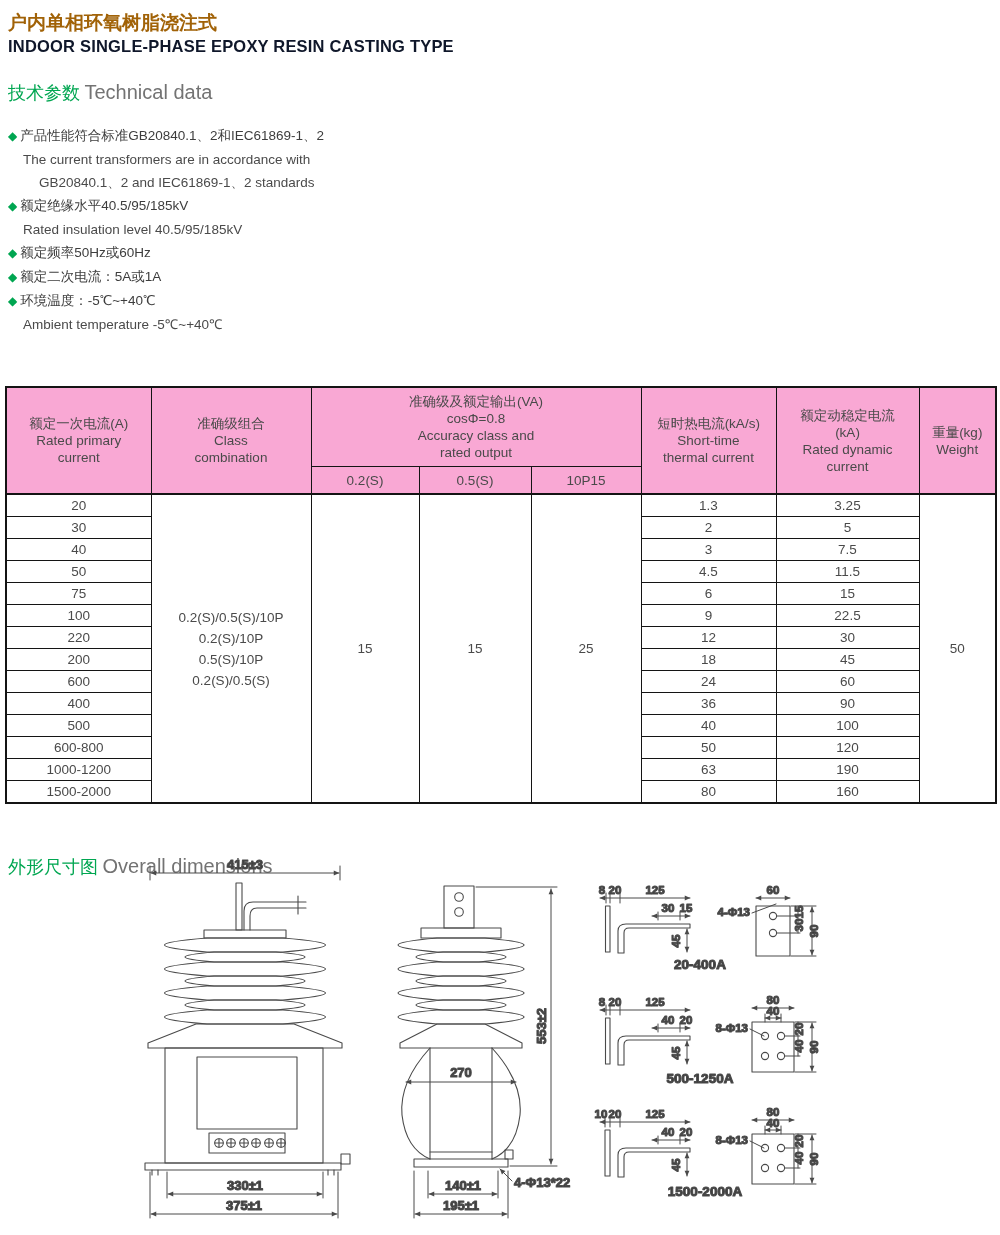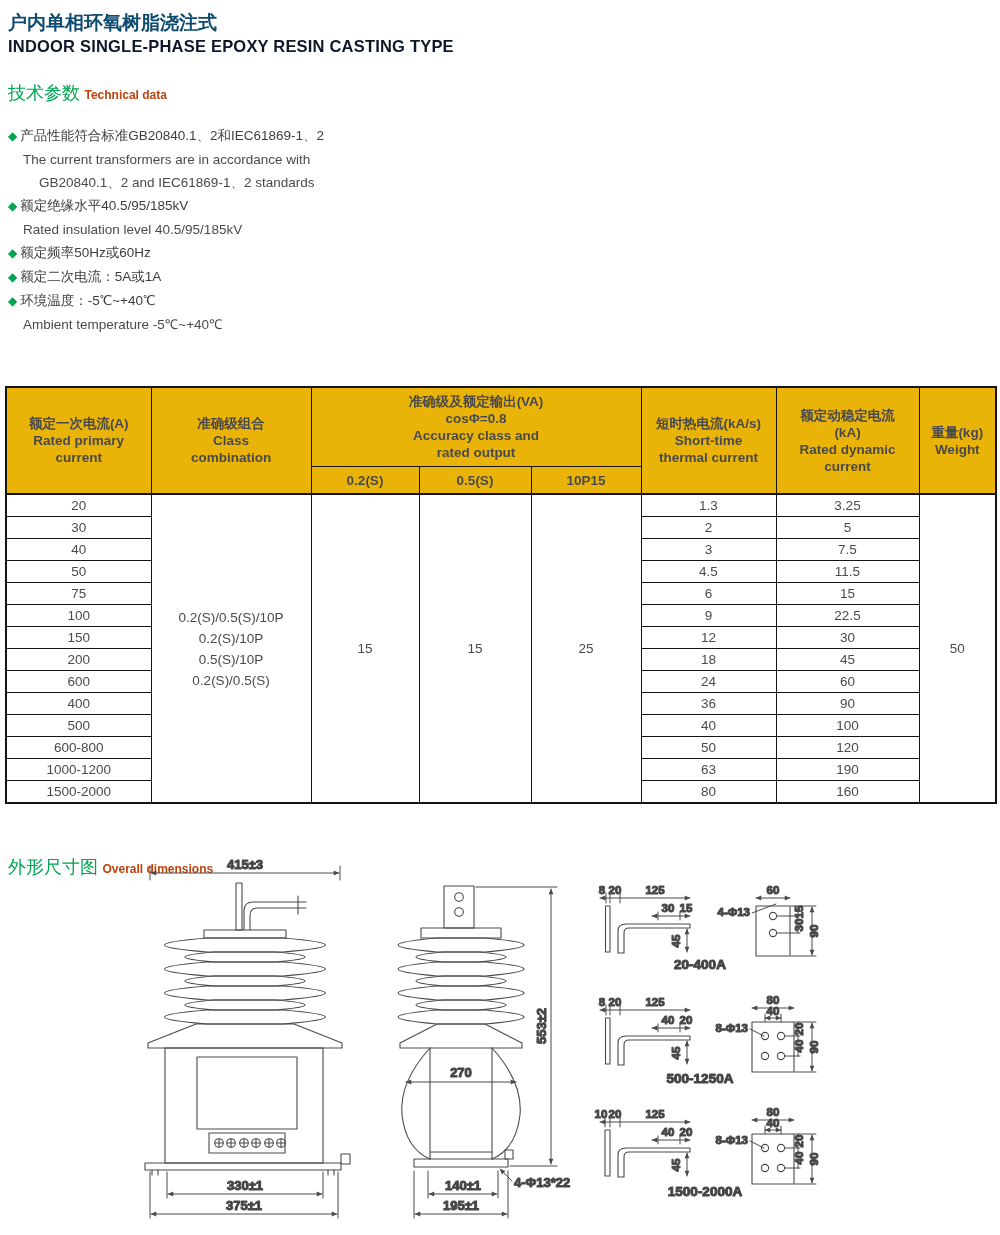--- a/index.html
+++ b/index.html
@@ -1,38 +1,38 @@
 <!DOCTYPE html>
 <html><head>
 <meta charset="utf-8">
 <style>
   html,body{margin:0;padding:0;background:#fff}
   .page{position:relative;width:1000px;height:1235px;background:#fff;font-family:"Liberation Sans",sans-serif;overflow:hidden}
 
   .titles{position:absolute;left:8px;top:10px}
-  .t-cn{font-size:19px;font-weight:700;color:#0c4a6e;line-height:25px}
+  .t-cn{font-size:19px;font-weight:700;color:#a16207;line-height:25px}
   .t-en{font-size:16.5px;font-weight:700;color:#0f172a;line-height:22px;letter-spacing:.2px}
 
   .sec{position:absolute;left:8px;white-space:nowrap}
   .sec .cn{font-size:18px;font-weight:400;color:#00a651}
-  .sec .en{font-size:12px;font-weight:700;color:#c2410c}
+  .sec .en{font-size:20px;font-weight:400;color:#737373}
   #tech-title{top:81px}
   #dim-title{top:855px}
 
   .bullets{position:absolute;left:8px;top:124px;font-size:13.5px;color:#4a4a4a;line-height:23px}
   .b{white-space:nowrap}
   .b .dia{color:#00a651;font-size:12px;margin-right:3px}
   .b.cnl{color:#3d3d3d}
   .sub{padding-left:15px}
   .sub2{padding-left:31px}
 
   table.specs{position:absolute;left:5px;top:386px;width:990px;border-collapse:collapse;table-layout:fixed;
     border:2.5px solid #141414;color:#4a4a4a;font-size:13.5px;text-align:center}
   .specs th,.specs td{border:1px solid #141414;padding:0;overflow:hidden}
-  .specs thead th{background:#eab308;font-weight:700;line-height:17px;vertical-align:middle}
+  .specs thead th{background:#f9a8d4;font-weight:400;line-height:17px;vertical-align:middle}
   .specs thead tr.main-h th{height:78px}
   .specs thead tr.sub-h th{height:26px}
   .specs tbody tr:first-child td{border-top:2.5px solid #141414}
   .specs tbody td{height:21px;line-height:21px;vertical-align:middle}
   .pre{white-space:pre-line}
   .cc{line-height:21px}
 
   .drw{position:absolute;left:0;top:856px}
   .ln{fill:none;stroke:#4a4a4a;stroke-width:1.1;stroke-linejoin:round;stroke-linecap:round}
   .dl{fill:none;stroke:#4a4a4a;stroke-width:1}
@@ -151,21 +151,21 @@
           <td>75</td>
           <td>6</td>
           <td>15</td>
         </tr>
       <tr>
           <td>100</td>
           <td>9</td>
           <td>22.5</td>
         </tr>
       <tr>
-          <td>150</td>
+          <td>220</td>
           <td>12</td>
           <td>30</td>
         </tr>
       <tr>
           <td>200</td>
           <td>18</td>
           <td>45</td>
         </tr>
       <tr>
           <td>600</td>

